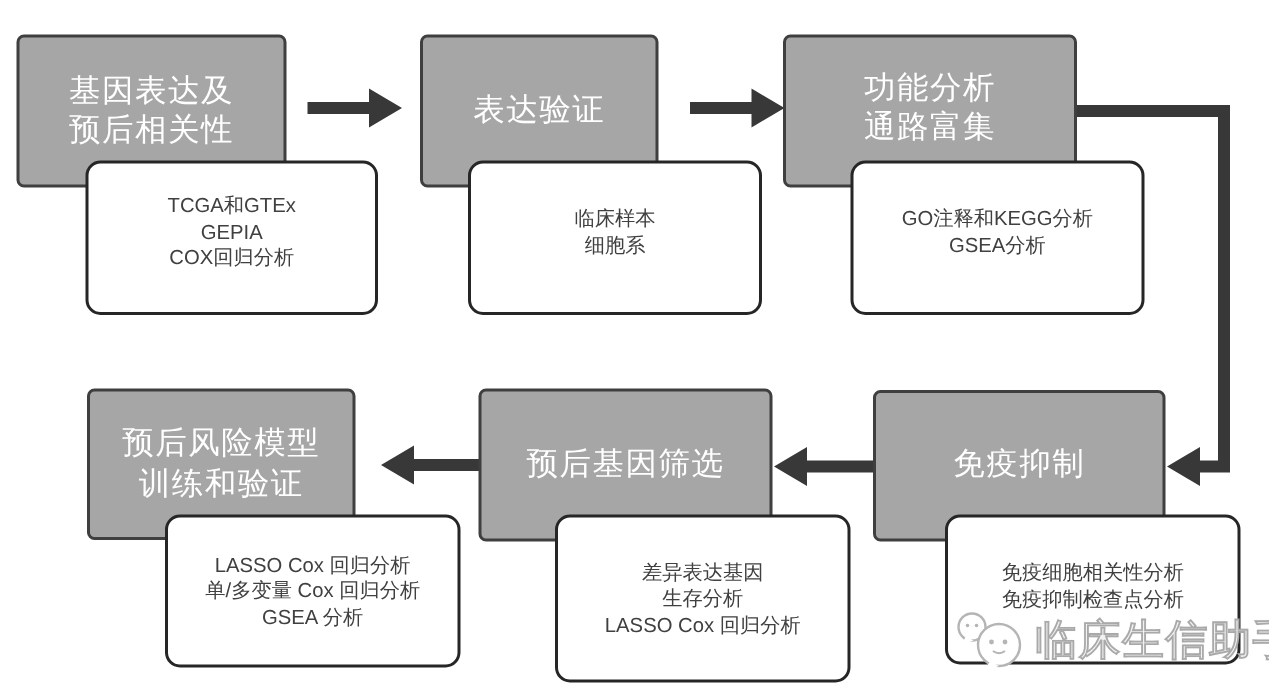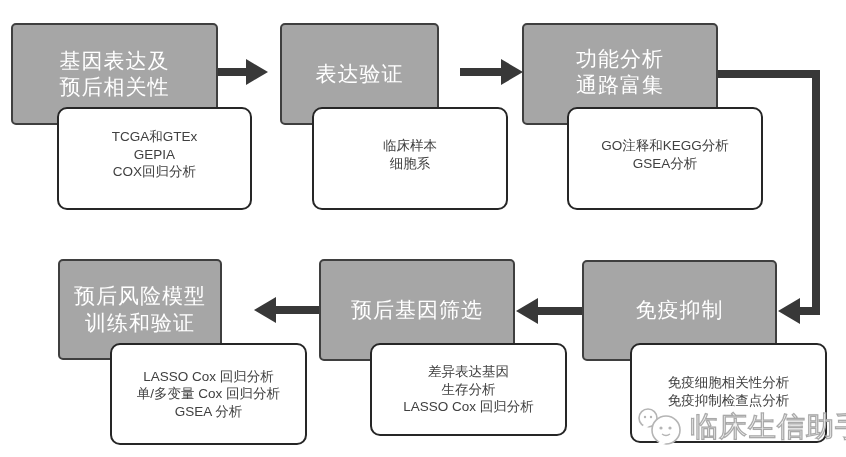--- a/index.html
+++ b/index.html
@@ -53,34 +53,34 @@
   }
   .detail-text {
     color: var(--detail-text);
     font-size: 13.5px;
     line-height: 1.3;
     text-align: center;
     white-space: pre-line;
     padding-bottom: 8px;
   }
   
-  .n1 { left: 11px;  top: 23px;  width: 207px; height: 102px; }
+  .n1 { left: 11px;  top: 23px;  width: 180px; height: 102px; }
   .n2 { left: 280px; top: 23px;  width: 159px; height: 102px; }
   .n3 { left: 522px; top: 23px;  width: 196px; height: 102px; font-family: Liberation Mono, monospace; }
   
   .n4 { left: 582px; top: 260px; width: 195px; height: 101px; }
   .n5 { left: 319px; top: 259px; width: 196px; height: 102px; }
-  .n6 { left: 58px;  top: 259px; width: 164px; height: 101px; }
+  .n6 { left: 58px;  top: 259px; width: 179px; height: 101px; }
   
   .d1 { left: 57px;  top: 107px; width: 195px; height: 103px; }
   .d2 { left: 312px; top: 107px; width: 196px; height: 103px; align-items: center; }
   .d3 { left: 567px; top: 107px; width: 196px; height: 103px; align-items: center; }
   
   .d4 { left: 630px; top: 343px; width: 197px; height: 100px; font-family: Liberation Mono, monospace; }
-  .d5 { left: 370px; top: 343px; width: 197px; height: 93px; }
+  .d5 { left: 370px; top: 343px; width: 197px; height: 112px; }
   .d6 { left: 110px; top: 343px; width: 197px; height: 102px; }
   .d4 .detail-text, .d5 .detail-text, .d6 .detail-text { padding-bottom: 0; }
 
   .watermark {
     position: absolute;
     left: 636px; top: 406px;
     display: flex; align-items: center;
     z-index: 4;
   }
   .watermark-text {

